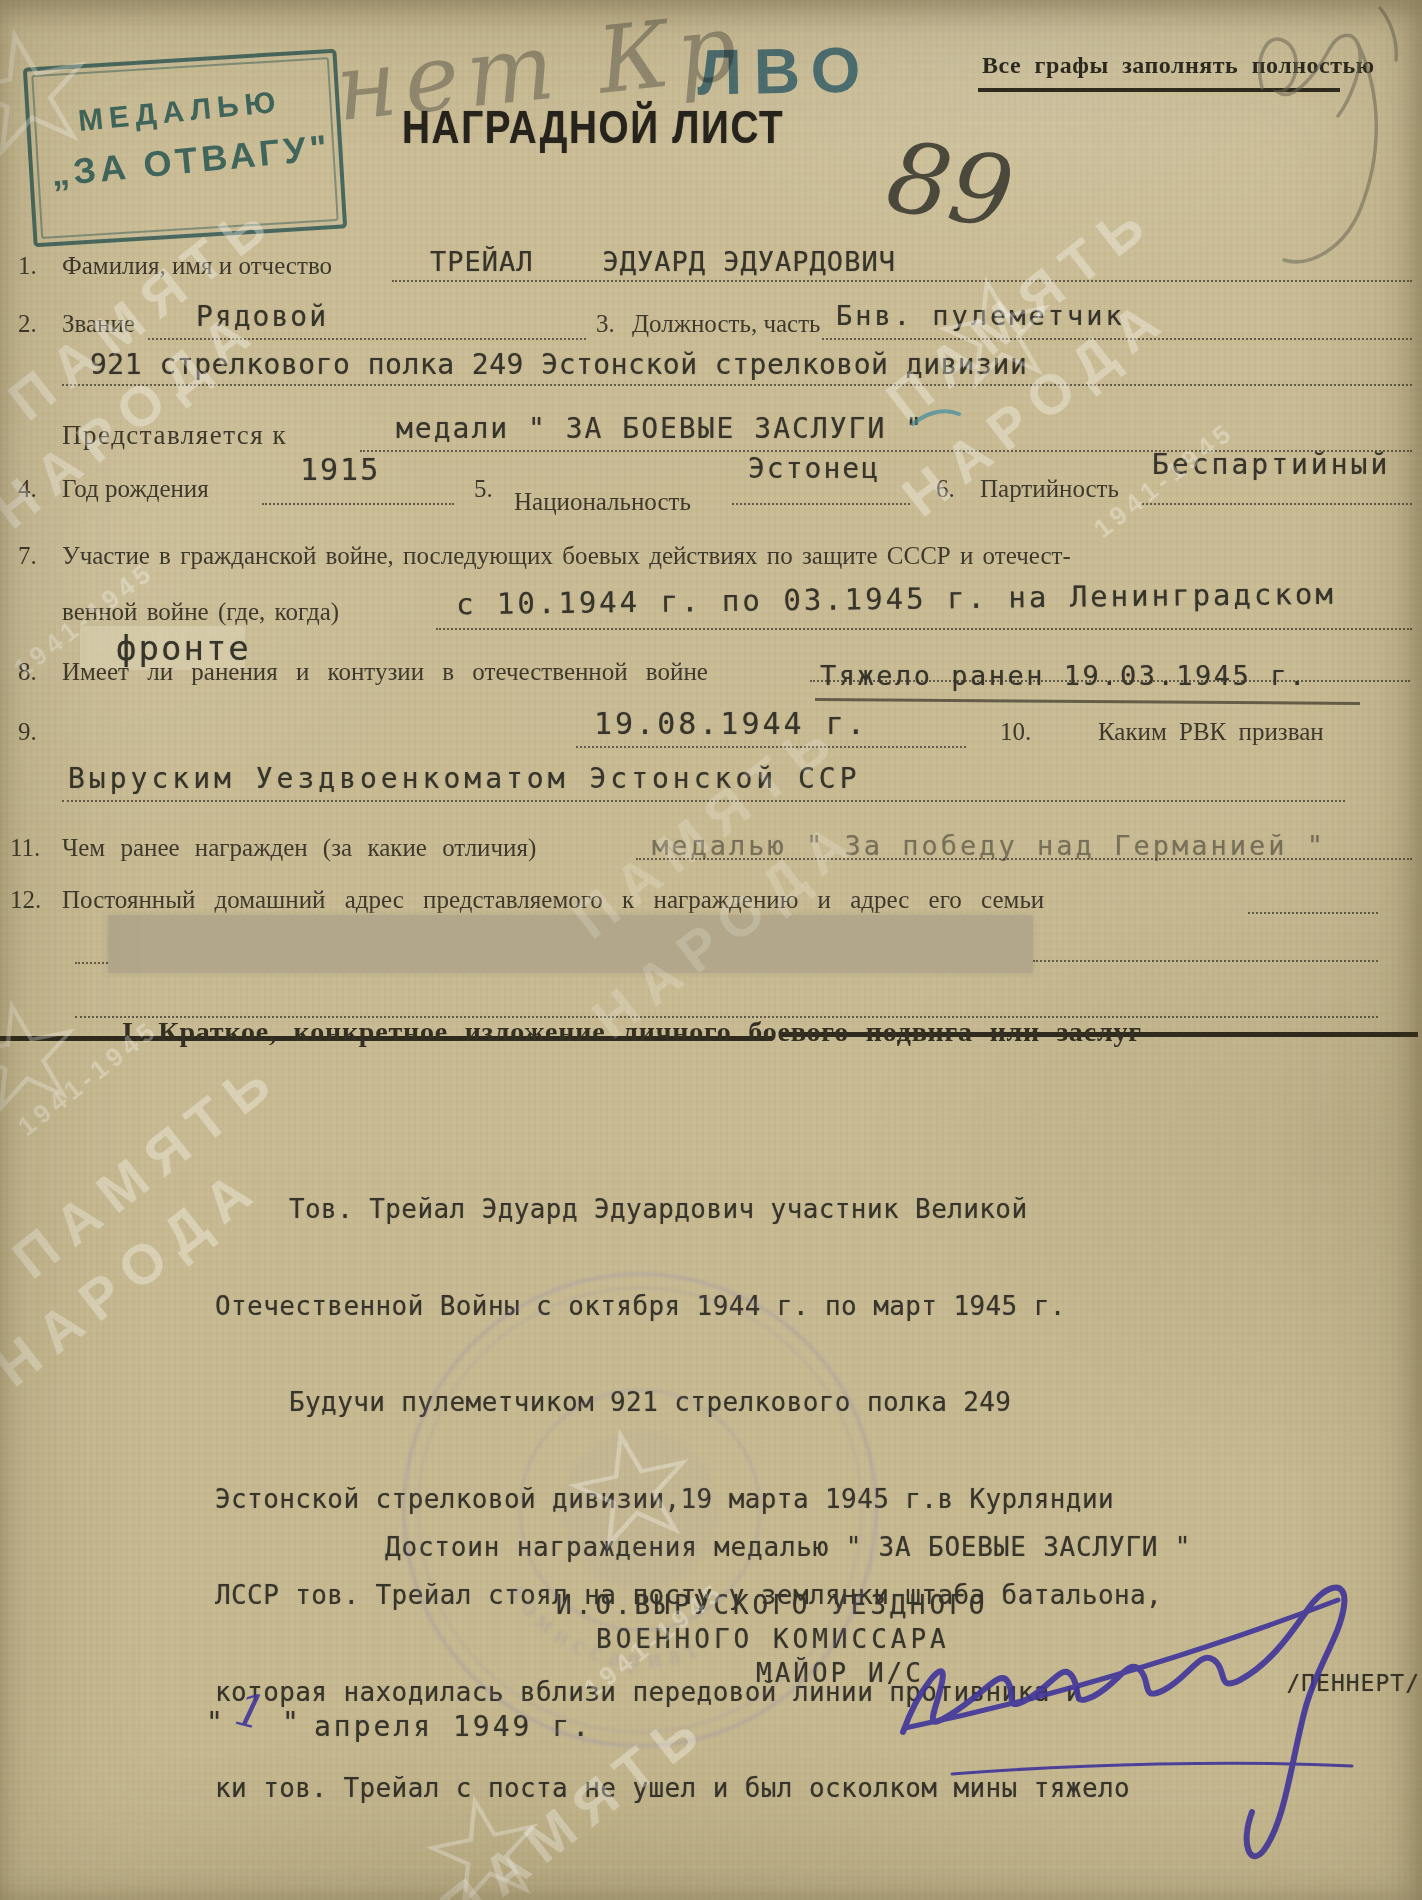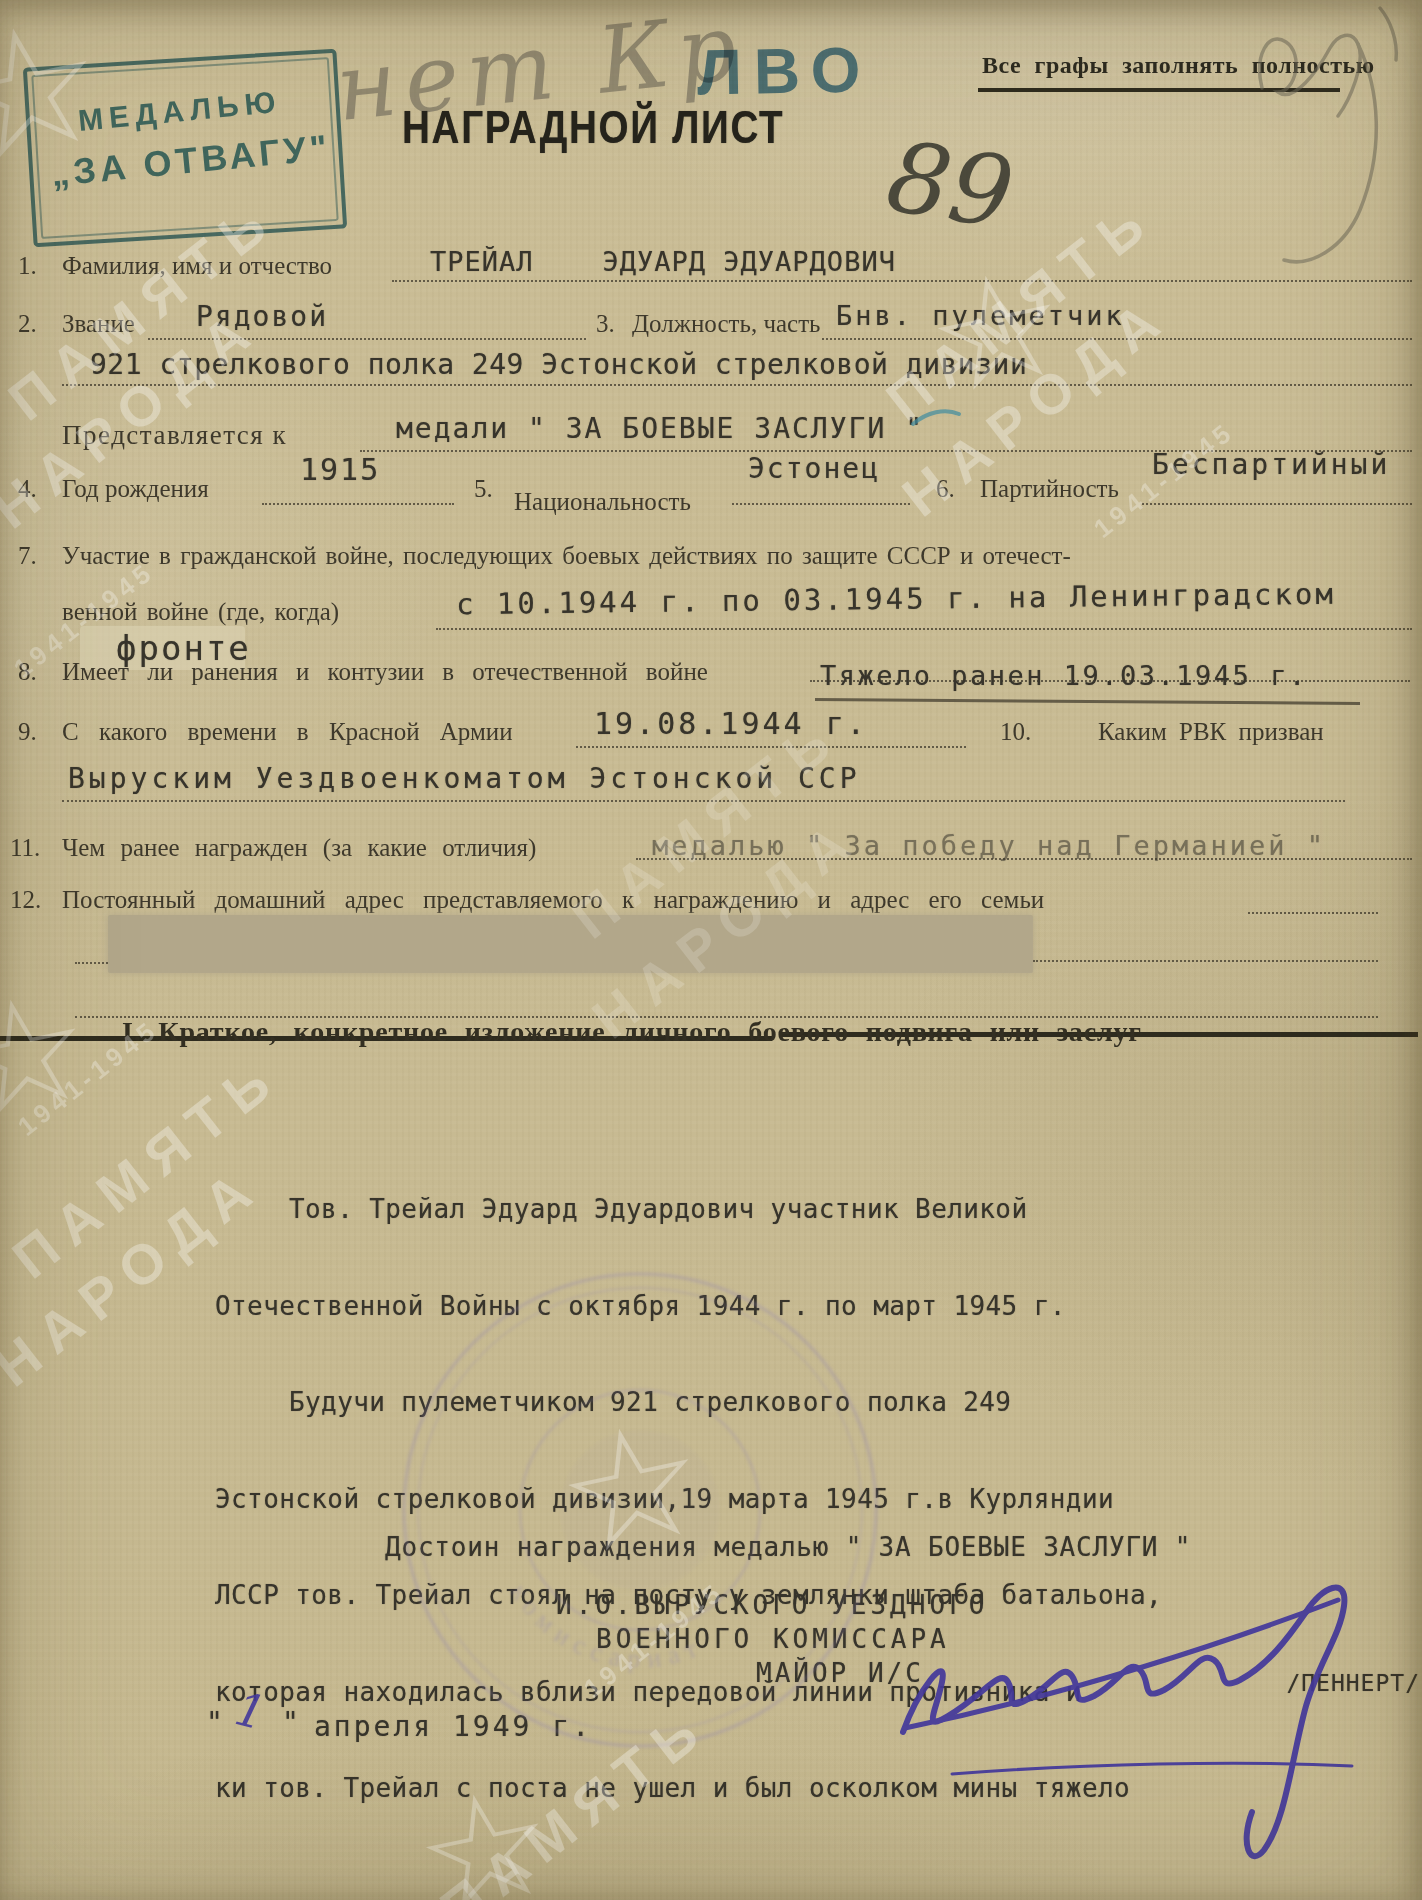--- a/index.html
+++ b/index.html
@@ -104,21 +104,20 @@
   <div class="abs" style="left:80px;top:626px;width:165px;height:44px;background:rgba(222,213,182,.55);border-radius:4px;"></div>
   <div class="abs tw" style="left:92px;top:628px;font-size:34px;letter-spacing:2px;margin-left:24px;">фронте</div>
 
   <div class="abs lbl" style="left:18px;top:658px;">8.</div>
   <div class="abs lbl" style="left:62px;top:658px;word-spacing:12px;">Имеет ли ранения и контузии в отечественной войне</div>
   <div class="abs dots" style="left:810px;top:652px;width:600px;height:28px;"></div>
   <div class="abs tw" style="left:820px;top:660px;letter-spacing:2.5px;text-align:center;">Тяжело ранен 19.03.1945 г.</div>
   <div class="abs" style="left:815px;top:700px;width:545px;height:3px;background:rgba(58,53,40,.7);transform:rotate(.4deg);"></div>
 
   <div class="abs lbl" style="left:18px;top:718px;">9.</div>
-  <div class="abs lbl" style="left:62px;top:718px;word-spacing:14px;">С какого времени в Красной Армии</div>
   <div class="abs dots" style="left:576px;top:718px;width:390px;height:28px;"></div>
   <div class="abs tw" style="left:594px;top:706px;font-size:30px;letter-spacing:3px;">19.08.1944 г.</div>
   <div class="abs lbl" style="left:1000px;top:718px;">10.</div>
   <div class="abs lbl" style="left:1056px;top:718px;word-spacing:6px;margin-left:42px;">Каким РВК призван</div>
   <div class="abs tw" style="left:68px;top:762px;font-size:28px;letter-spacing:4px;">Выруским Уездвоенкоматом Эстонской ССР</div>
   <div class="abs dots" style="left:62px;top:770px;width:1283px;height:30px;"></div>
 
   <div class="abs lbl" style="left:10px;top:834px;">11.</div>
   <div class="abs lbl" style="left:62px;top:834px;word-spacing:9px;">Чем ранее награжден (за какие отличия)</div>
   <div class="abs dots" style="left:636px;top:832px;width:776px;height:26px;"></div>

